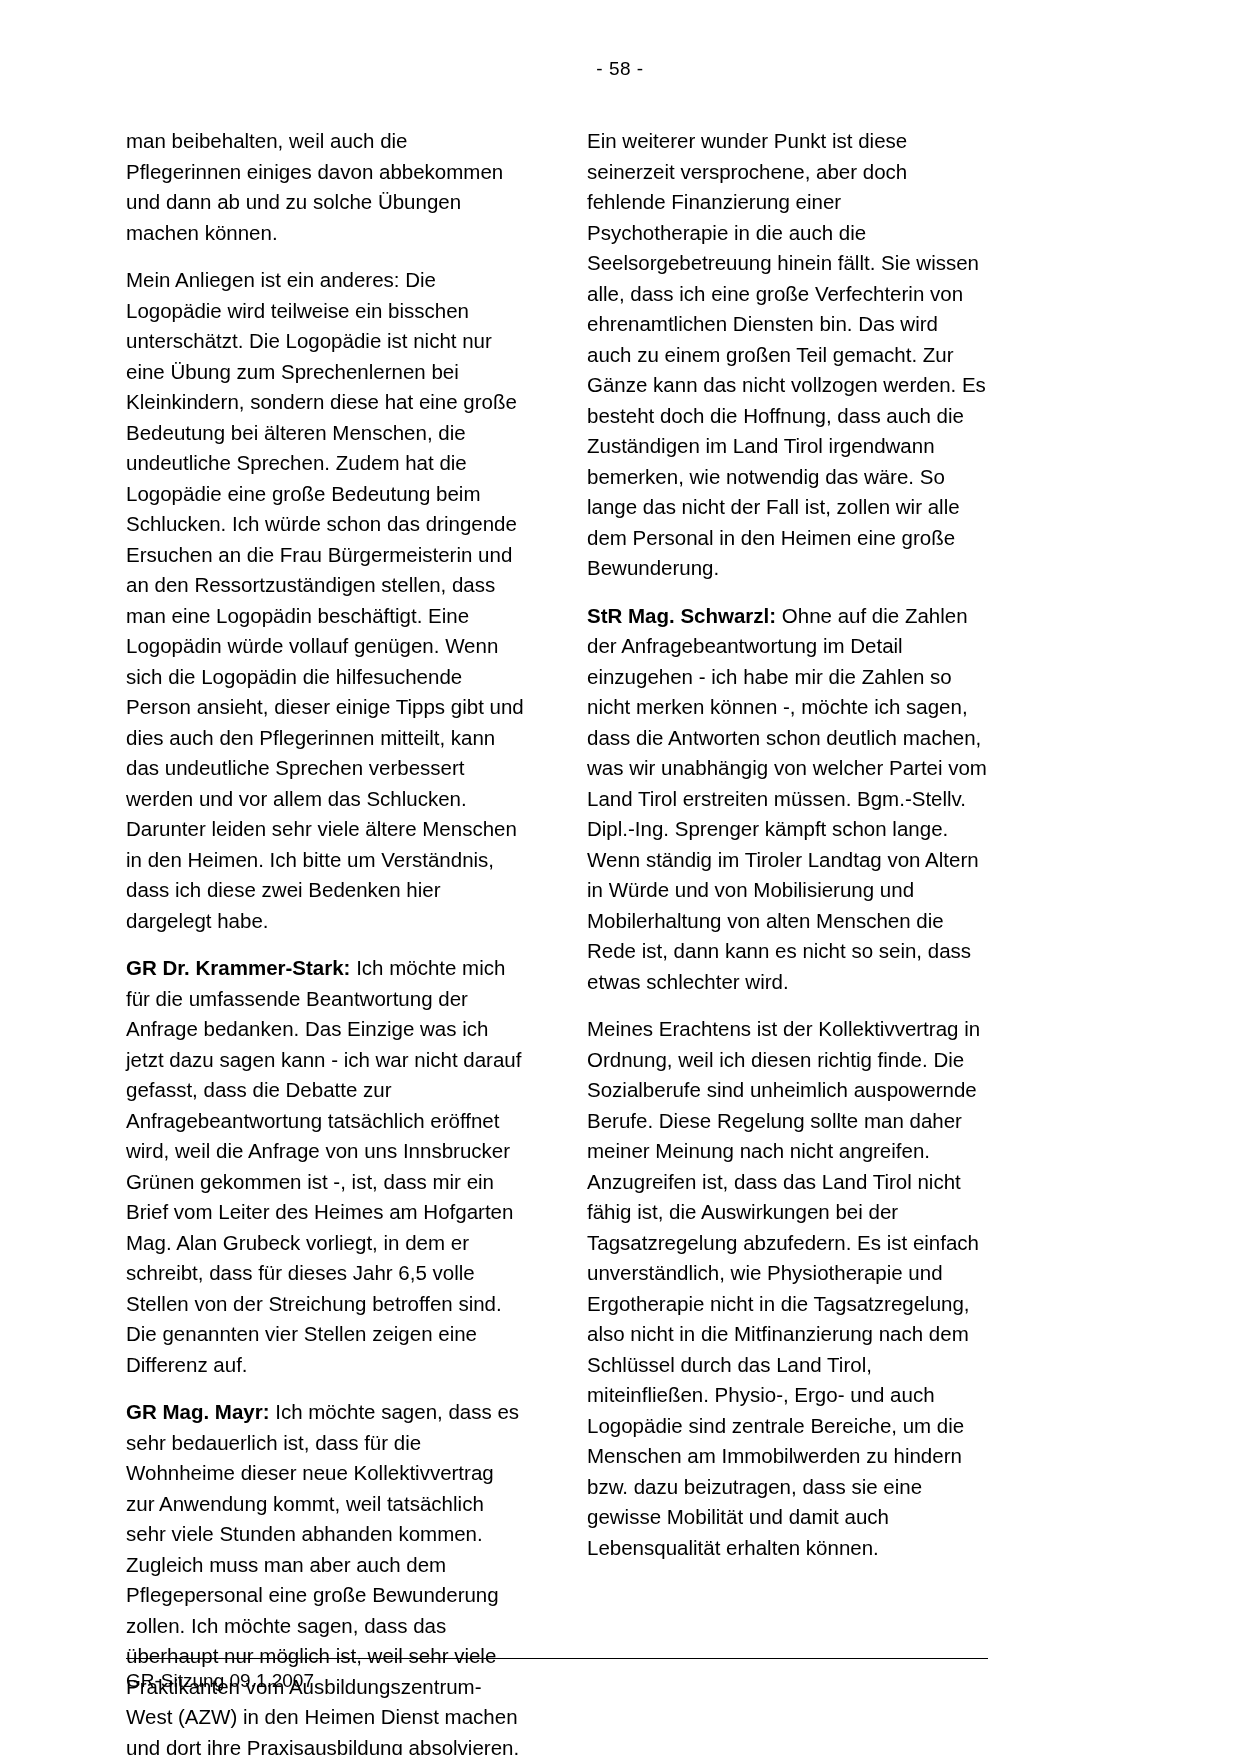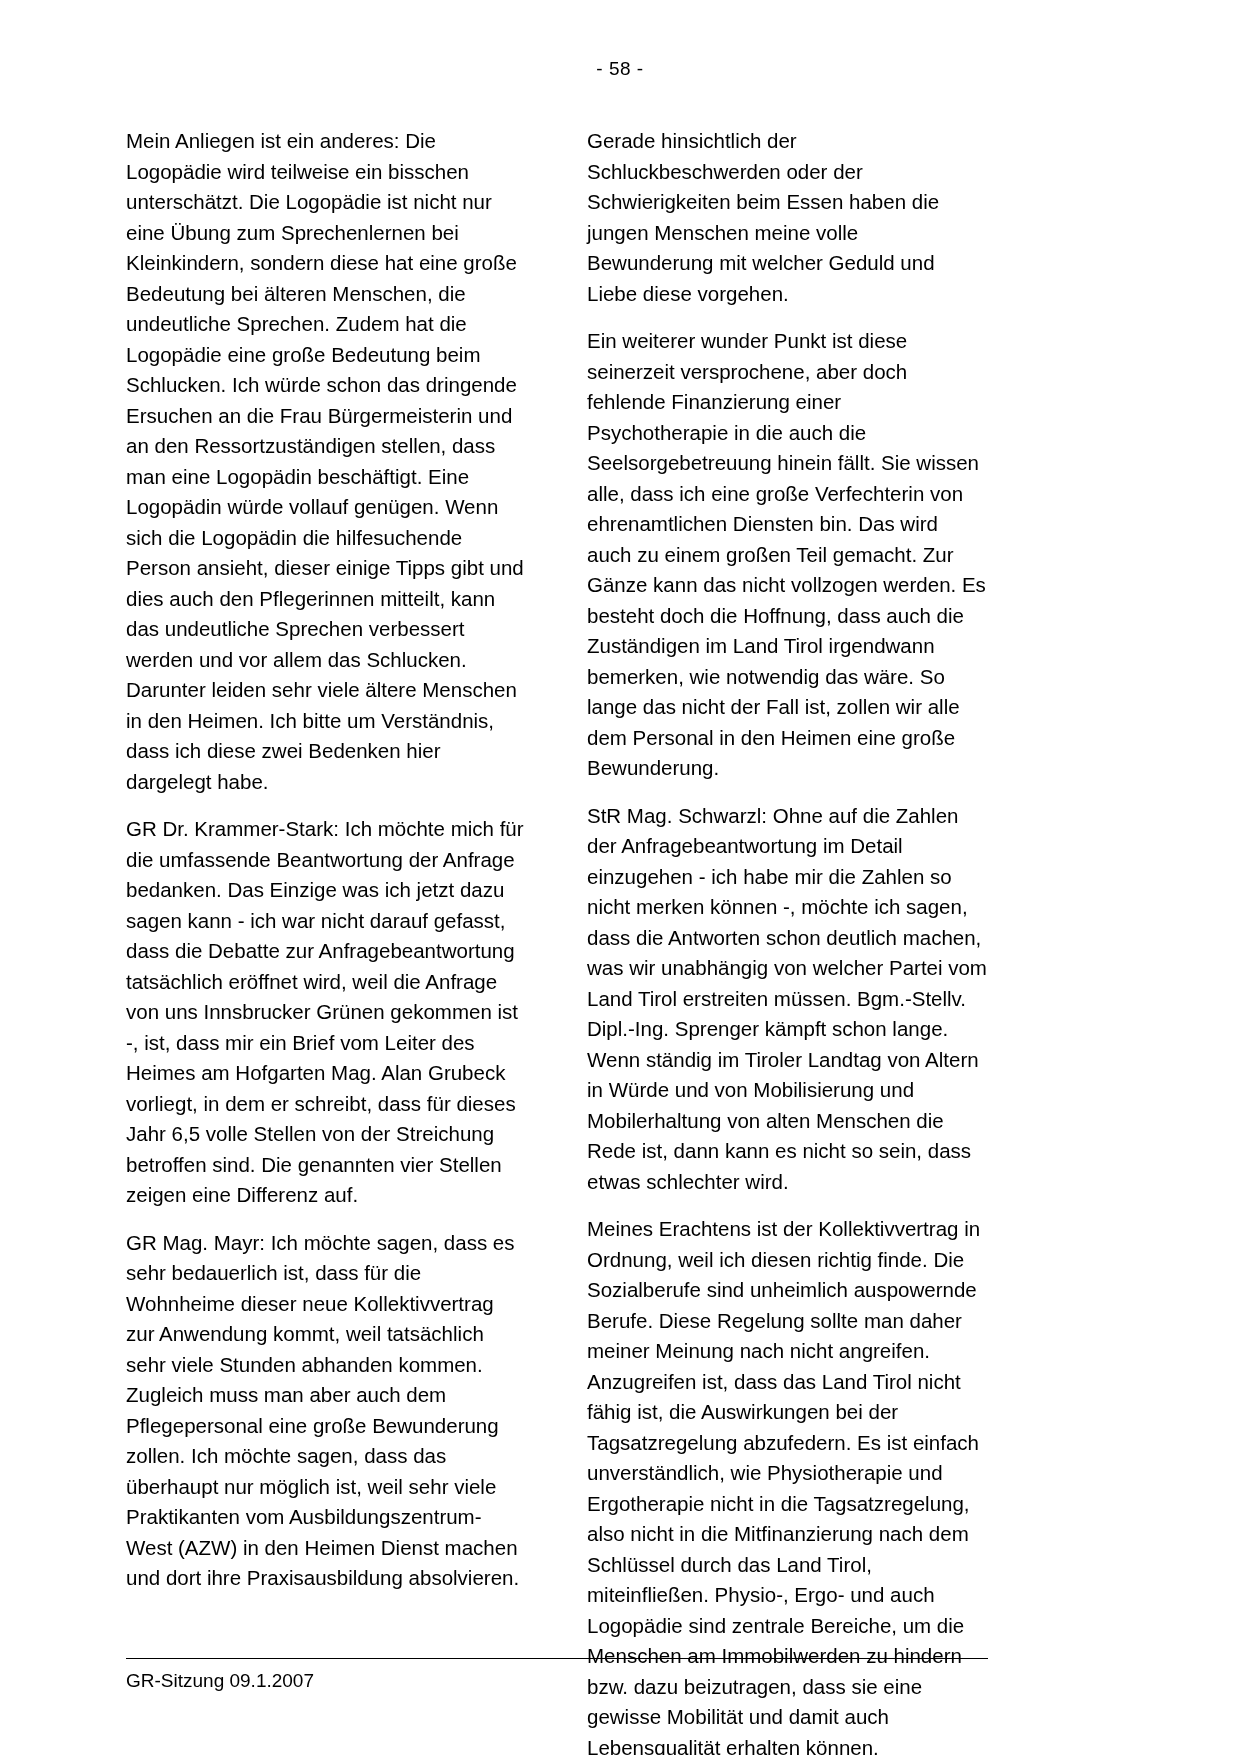--- a/index.html
+++ b/index.html
@@ -46,21 +46,21 @@
     margin: 0 0 17px 0;
     font-size: 20.5px;
     line-height: 30.5px;
     text-align: left;
     hyphens: manual;
   }
   p:last-child {
     margin-bottom: 0;
   }
   .speaker {
-    font-weight: normal;
+    font-weight: bold;
   }
   .footer-rule {
     position: absolute;
     left: 126px;
     top: 1658px;
     width: 862px;
     height: 1px;
     background: #000000;
   }
   .footer-text {
@@ -73,27 +73,27 @@
 </head>
 <body>
 
 <div class="page">
 
   <div class="page-number">- 58 -</div>
 
   <div class="columns">
 
     <div class="col">
+      <p><span>man beibehalten, weil auch die Pflegerinnen einiges davon abbekommen und dann ab und zu solche Übungen machen können.</span></p>
       <p><span>Mein Anliegen ist ein anderes: Die Logopädie wird teilweise ein bisschen unterschätzt. Die Logopädie ist nicht nur eine Übung zum Sprechenlernen bei Kleinkindern, sondern diese hat eine große Bedeutung bei älteren Menschen, die undeutliche Sprechen. Zudem hat die Logopädie eine große Bedeutung beim Schlucken. Ich würde schon das dringende Ersuchen an die Frau Bürgermeisterin und an den Ressortzuständigen stellen, dass man eine Logopädin beschäftigt. Eine Logopädin würde vollauf genügen. Wenn sich die Logopädin die hilfesuchende Person ansieht, dieser einige Tipps gibt und dies auch den Pflegerinnen mitteilt, kann das undeutliche Sprechen verbessert werden und vor allem das Schlucken. Darunter leiden sehr viele ältere Menschen in den Heimen. Ich bitte um Verständnis, dass ich diese zwei Bedenken hier dargelegt habe.</span></p>
       <p><span class="speaker">GR Dr. Krammer-Stark:</span><span> Ich möchte mich für die umfassende Beantwortung der Anfrage bedanken. Das Einzige was ich jetzt dazu sagen kann - ich war nicht darauf gefasst, dass die Debatte zur Anfragebeantwortung tatsächlich eröffnet wird, weil die Anfrage von uns Innsbrucker Grünen gekommen ist -, ist, dass mir ein Brief vom Leiter des Heimes am Hofgarten Mag. Alan Grubeck vorliegt, in dem er schreibt, dass für dieses Jahr 6,5 volle Stellen von der Streichung betroffen sind. Die genannten vier Stellen zeigen eine Differenz auf.</span></p>
       <p><span class="speaker">GR Mag. Mayr:</span><span> Ich möchte sagen, dass es sehr bedauerlich ist, dass für die Wohnheime dieser neue Kollektivvertrag zur Anwendung kommt, weil tatsächlich sehr viele Stunden abhanden kommen. Zugleich muss man aber auch dem Pflegepersonal eine große Bewunderung zollen. Ich möchte sagen, dass das überhaupt nur möglich ist, weil sehr viele Praktikanten vom Ausbildungszentrum-West (AZW) in den Heimen Dienst machen und dort ihre Praxisausbildung absolvieren.</span></p>
     </div>
 
     <div class="col">
-      <p><span>Gerade hinsichtlich der Schluckbeschwerden oder der Schwierigkeiten beim Essen haben die jungen Menschen meine volle Bewunderung mit welcher Geduld und Liebe diese vorgehen.</span></p>
       <p><span>Ein weiterer wunder Punkt ist diese seinerzeit versprochene, aber doch fehlende Finanzierung einer Psychotherapie in die auch die Seelsorgebetreuung hinein fällt. Sie wissen alle, dass ich eine große Verfechterin von ehrenamtlichen Diensten bin. Das wird auch zu einem großen Teil gemacht. Zur Gänze kann das nicht vollzogen werden. Es besteht doch die Hoffnung, dass auch die Zuständigen im Land Tirol irgendwann bemerken, wie notwendig das wäre. So lange das nicht der Fall ist, zollen wir alle dem Personal in den Heimen eine große Bewunderung.</span></p>
       <p><span class="speaker">StR Mag. Schwarzl:</span><span> Ohne auf die Zahlen der Anfragebeantwortung im Detail einzugehen - ich habe mir die Zahlen so nicht merken können -, möchte ich sagen, dass die Antworten schon deutlich machen, was wir unabhängig von welcher Partei vom Land Tirol erstreiten müssen. Bgm.-Stellv. Dipl.-Ing. Sprenger kämpft schon lange. Wenn ständig im Tiroler Landtag von Altern in Würde und von Mobilisierung und Mobilerhaltung von alten Menschen die Rede ist, dann kann es nicht so sein, dass etwas schlechter wird.</span></p>
       <p><span>Meines Erachtens ist der Kollektivvertrag in Ordnung, weil ich diesen richtig finde. Die Sozialberufe sind unheimlich auspowernde Berufe. Diese Regelung sollte man daher meiner Meinung nach nicht angreifen. Anzugreifen ist, dass das Land Tirol nicht fähig ist, die Auswirkungen bei der Tagsatzregelung abzufedern. Es ist einfach unverständlich, wie Physiotherapie und Ergotherapie nicht in die Tagsatzregelung, also nicht in die Mitfinanzierung nach dem Schlüssel durch das Land Tirol, miteinfließen. Physio-, Ergo- und auch Logopädie sind zentrale Bereiche, um die Menschen am Immobilwerden zu hindern bzw. dazu beizutragen, dass sie eine gewisse Mobilität und damit auch Lebensqualität erhalten können.</span></p>
 
     </div>
 
   </div>
 
   <div class="footer-rule"></div>
   <div class="footer-text">GR-Sitzung 09.1.2007</div>

